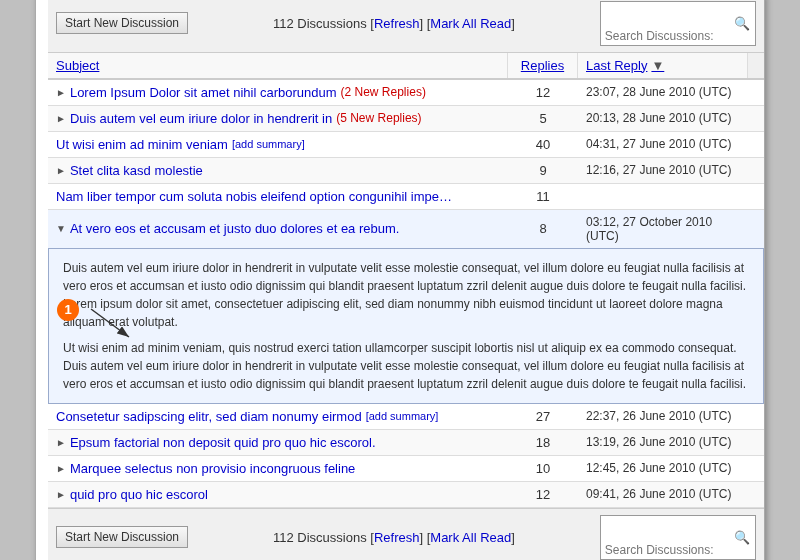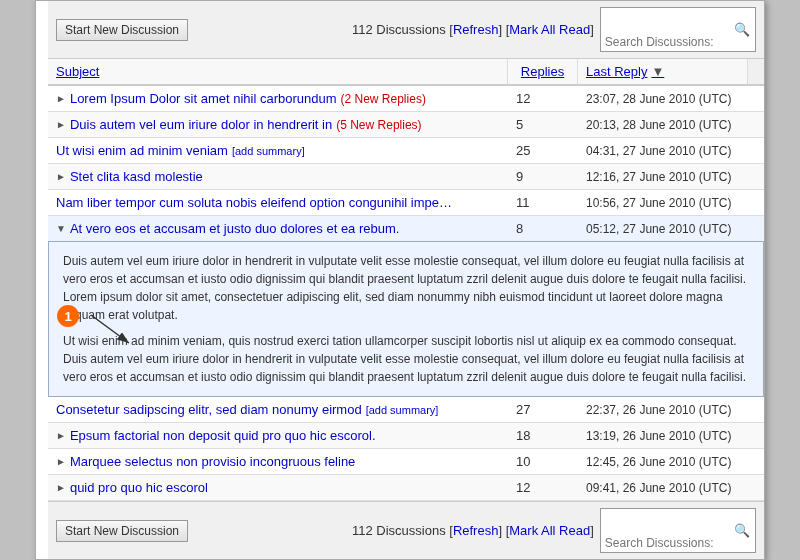--- a/index.html
+++ b/index.html
@@ -24,21 +24,21 @@
     .toolbar {
       display: flex;
       align-items: center;
       padding: 6px 8px;
       background: #f0f0f0;
       border-bottom: 1px solid #ccc;
       gap: 6px;
     }
     .toolbar-center {
       flex: 1;
-      text-align: right;
+      text-align: center;
       font-size: 13px;
       color: #333;
     }
     .toolbar-center a {
       color: #00c;
       text-decoration: none;
       cursor: pointer;
     }
     .search-box {
       display: flex;
@@ -120,21 +120,21 @@
       color: #c00;
       font-size: 12px;
     }
     .add-summary {
       color: #00c;
       font-size: 11px;
       cursor: pointer;
     }
     .replies-cell {
       padding: 5px 8px;
-      text-align: left;
+      text-align: center;
       color: #333;
     }
     .last-reply-cell {
       padding: 5px 8px;
       color: #333;
       font-size: 12px;
     }
     .scroll-col {
       background: #f0f0f0;
     }
@@ -227,48 +227,47 @@
           </div>
           <div class="replies-cell">5</div>
           <div class="last-reply-cell">20:13, 28 June 2010 (UTC)</div>
           <div class="scroll-col"></div>
         </div>
         <div class="row">
           <div class="subject-cell">
             <a href="#">Ut wisi enim ad minim veniam</a>
             <span class="add-summary"> [add summary]</span>
           </div>
-          <div class="replies-cell">25</div>
+          <div class="replies-cell">40</div>
           <div class="last-reply-cell">04:31, 27 June 2010 (UTC)</div>
           <div class="scroll-col"></div>
         </div>
         <div class="row alt">
           <div class="subject-cell">
             <span class="triangle">►</span>
             <a href="#">Stet clita kasd molestie</a>
           </div>
           <div class="replies-cell">9</div>
           <div class="last-reply-cell">12:16, 27 June 2010 (UTC)</div>
           <div class="scroll-col"></div>
         </div>
         <div class="row">
           <div class="subject-cell">
             <a href="#">Nam liber tempor cum soluta nobis eleifend option congunihil impe…</a>
           </div>
           <div class="replies-cell">11</div>
-          <div class="last-reply-cell">10:56, 27 June 2010 (UTC)</div>
           <div class="scroll-col"></div>
         </div>
         <div class="row expanded">
           <div class="subject-cell">
             <span class="triangle down">▼</span>
             <a href="#">At vero eos et accusam et justo duo dolores et ea rebum.</a>
           </div>
           <div class="replies-cell">8</div>
-          <div class="last-reply-cell">05:12, 27 June 2010 (UTC)</div>
+          <div class="last-reply-cell">03:12, 27 October 2010 (UTC)</div>
           <div class="scroll-col"></div>
         </div>
         <div class="expanded-content">
           <p>Duis autem vel eum iriure dolor in hendrerit in vulputate velit esse molestie consequat, vel illum dolore eu feugiat nulla facilisis at vero eros et accumsan et iusto odio dignissim qui blandit praesent luptatum zzril delenit augue duis dolore te feugait nulla facilisi. Lorem ipsum dolor sit amet, consectetuer adipiscing elit, sed diam nonummy nibh euismod tincidunt ut laoreet dolore magna aliquam erat volutpat.</p>
           <p>Ut wisi enim ad minim veniam, quis nostrud exerci tation ullamcorper suscipit lobortis nisl ut aliquip ex ea commodo consequat. Duis autem vel eum iriure dolor in hendrerit in vulputate velit esse molestie consequat, vel illum dolore eu feugiat nulla facilisis at vero eros et accumsan et iusto odio dignissim qui blandit praesent luptatum zzril delenit augue duis dolore te feugait nulla facilisi.</p>
         </div>
         <div class="row">
           <div class="subject-cell">
             <a href="#">Consetetur sadipscing elitr, sed diam nonumy eirmod</a>
             <span class="add-summary"> [add summary]</span>

